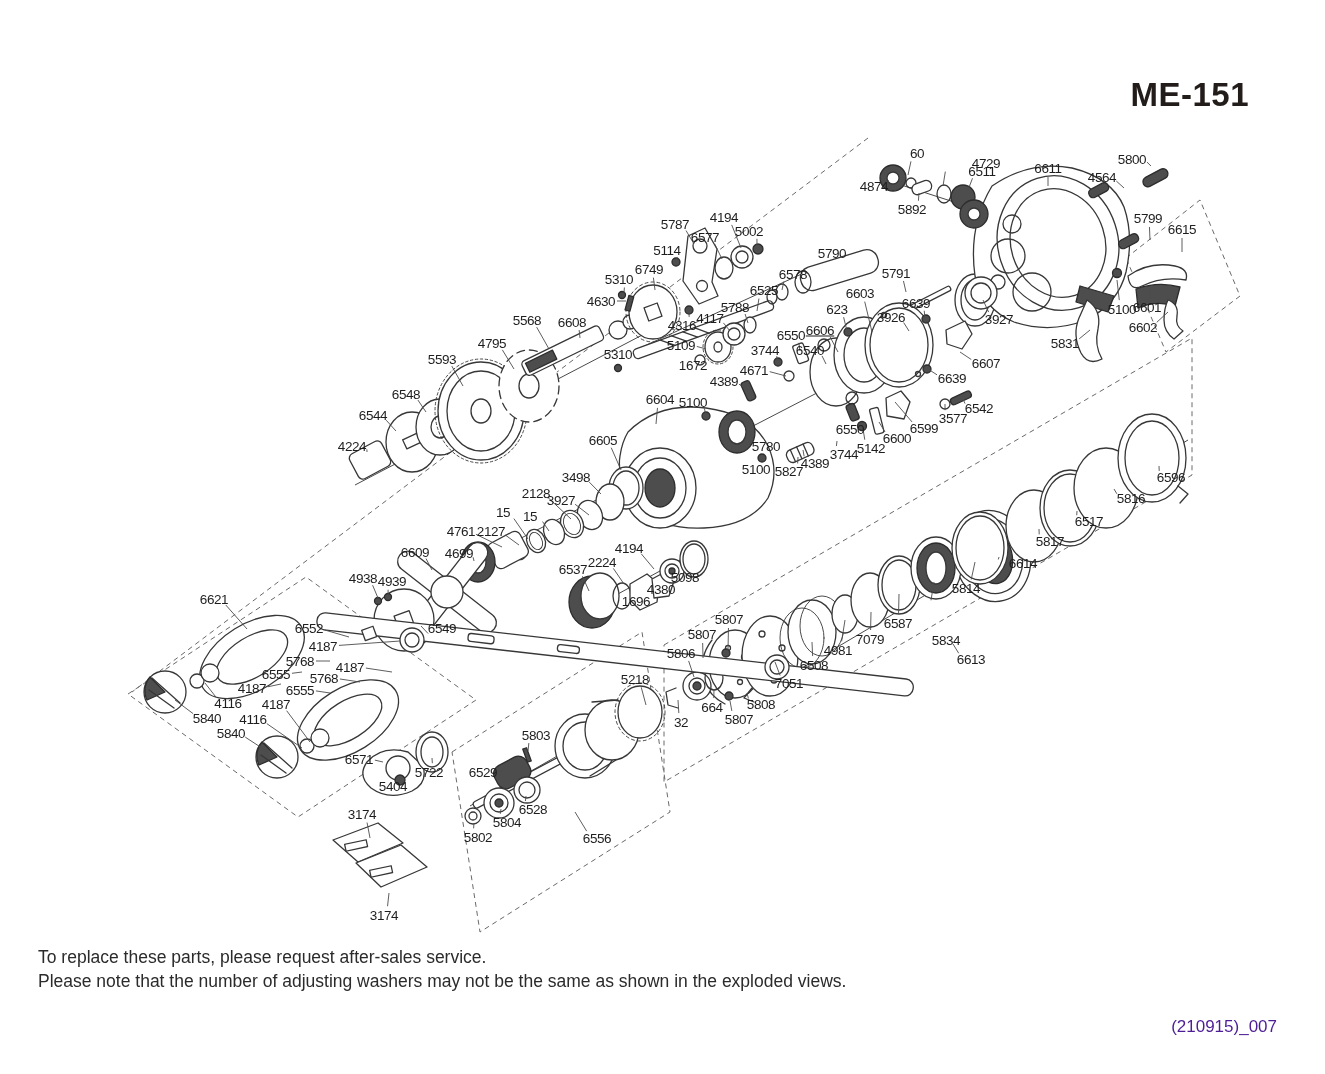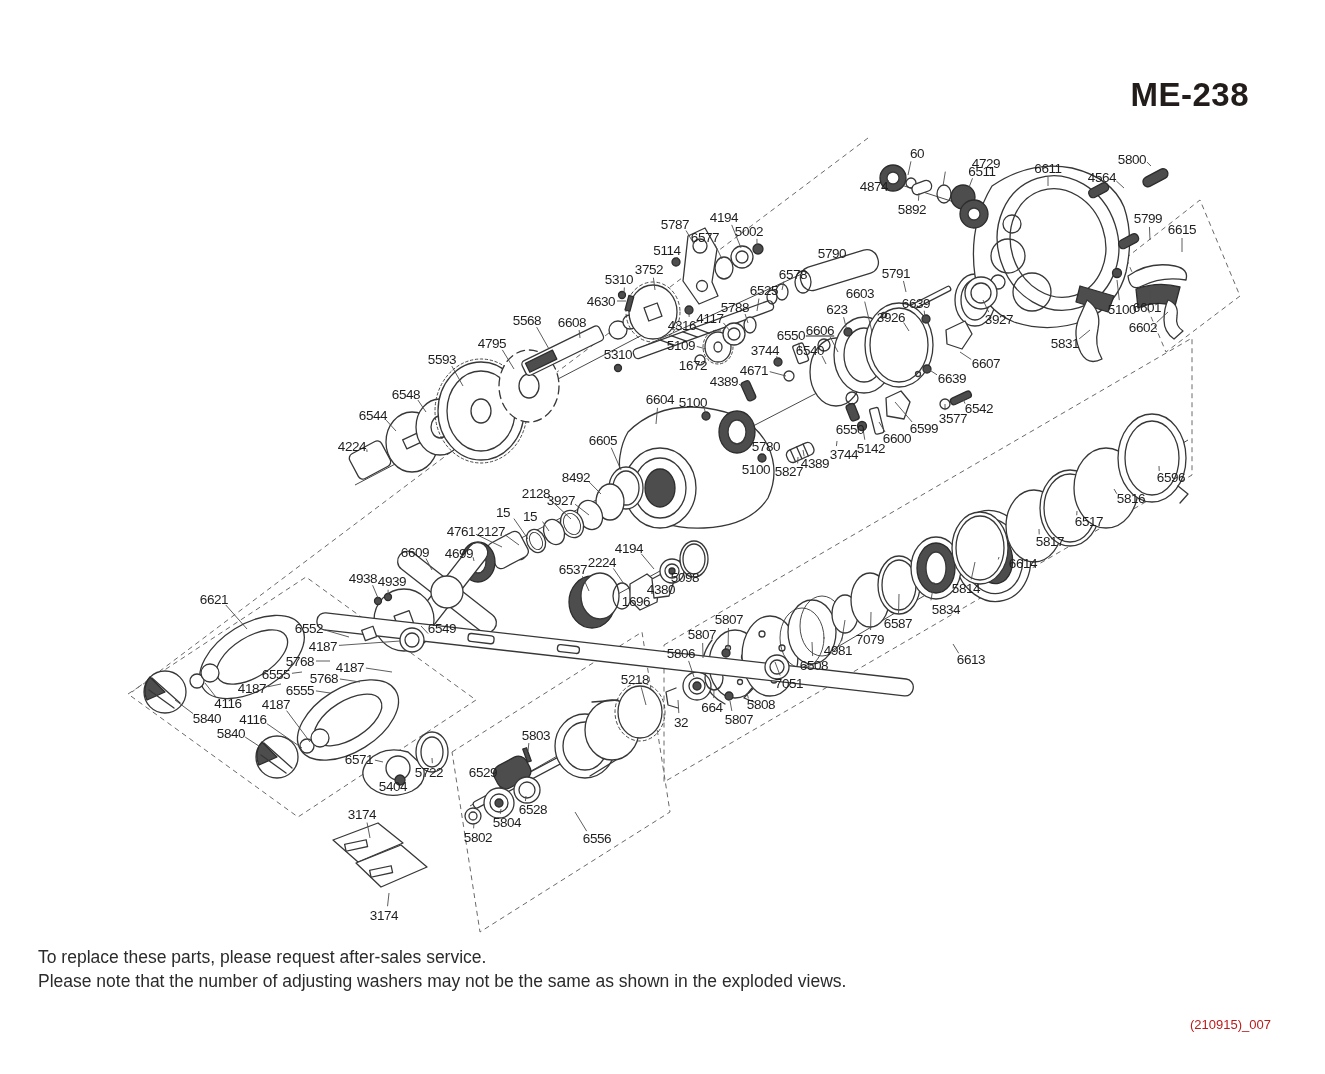--- a/index.html
+++ b/index.html
@@ -13,27 +13,27 @@
   .art .dash line,.art .dash polygon{fill:none;stroke:#6a6a6a;stroke-width:1;stroke-dasharray:5 4;}
   .art .axis line{stroke:#4a4a4a;stroke-width:1;}
   .art .p{fill:none;stroke:#373737;stroke-width:1.3;stroke-linecap:round;stroke-linejoin:round;}
   .art .wf{fill:#ffffff;}
   .art .dk{fill:#4d4d4d;stroke:#2c2c2c;}
   .art .th{stroke-width:.9;}
   #leaders line{stroke:#4c4c4c;stroke-width:.9;}
   #labels .part-label{position:absolute;transform:translate(-50%,-50%);
         font-size:13.5px;letter-spacing:-.4px;white-space:nowrap;color:#1e1e1e;}
   .notes{position:absolute;left:38px;top:946px;font-size:17.5px;line-height:23.8px;color:#2b2b2b;}
-  .doc-code{position:absolute;top:1017px;right:54px;font-size:13px;color:#b91c1c;}
+  .doc-code{position:absolute;top:1017px;right:48px;font-size:17px;color:#4c1d95;}
 </style>
 </head>
 <body>
 
 <div class="page">
-  <div class="title">ME-238</div>
+  <div class="title">ME-151</div>
 
   <div class="diagram">
 
     <svg class="art" width="1325" height="1074" viewBox="0 0 1325 1074">
       <g class="dash">
         <line x1="868" y1="138" x2="132" y2="692"></line>
         <polygon points="128,694 306,577 476,700 298,817"></polygon>
         <polygon points="452,752 642,632 670,812 480,932"></polygon>
         <polygon points="664,645 1192,338 1192,475 664,782"></polygon>
         <polygon points="1126,258 1200,200 1240,296 1166,352"></polygon>
@@ -495,21 +495,21 @@
         <span class="part-label" style="left: 1147px; top: 307px;">6601</span>
         <span class="part-label" style="left: 1143px; top: 327px;">6602</span>
         <span class="part-label" style="left: 1065px; top: 343px;">5831</span>
         <span class="part-label" style="left: 675px; top: 224px;">5787</span>
         <span class="part-label" style="left: 724px; top: 217px;">4194</span>
         <span class="part-label" style="left: 705px; top: 237px;">6577</span>
         <span class="part-label" style="left: 749px; top: 231px;">5002</span>
         <span class="part-label" style="left: 832px; top: 253px;">5790</span>
         <span class="part-label" style="left: 896px; top: 273px;">5791</span>
         <span class="part-label" style="left: 667px; top: 250px;">5114</span>
-        <span class="part-label" style="left: 649px; top: 269px;">3752</span>
+        <span class="part-label" style="left: 649px; top: 269px;">6749</span>
         <span class="part-label" style="left: 619px; top: 279px;">5310</span>
         <span class="part-label" style="left: 601px; top: 301px;">4630</span>
         <span class="part-label" style="left: 793px; top: 274px;">6578</span>
         <span class="part-label" style="left: 764px; top: 290px;">6525</span>
         <span class="part-label" style="left: 860px; top: 293px;">6603</span>
         <span class="part-label" style="left: 837px; top: 309px;">623</span>
         <span class="part-label" style="left: 891px; top: 317px;">3926</span>
         <span class="part-label" style="left: 999px; top: 319px;">3927</span>
         <span class="part-label" style="left: 916px; top: 303px;">6639</span>
         <span class="part-label" style="left: 572px; top: 322px;">6608</span>
@@ -540,21 +540,21 @@
         <span class="part-label" style="left: 660px; top: 399px;">6604</span>
         <span class="part-label" style="left: 693px; top: 402px;">5100</span>
         <span class="part-label" style="left: 603px; top: 440px;">6605</span>
         <span class="part-label" style="left: 766px; top: 446px;">5780</span>
         <span class="part-label" style="left: 756px; top: 469px;">5100</span>
         <span class="part-label" style="left: 789px; top: 471px;">5827</span>
         <span class="part-label" style="left: 815px; top: 463px;">4389</span>
         <span class="part-label" style="left: 844px; top: 454px;">3744</span>
         <span class="part-label" style="left: 871px; top: 448px;">5142</span>
         <span class="part-label" style="left: 850px; top: 429px;">6550</span>
-        <span class="part-label" style="left: 576px; top: 477px;">8492</span>
+        <span class="part-label" style="left: 576px; top: 477px;">3498</span>
         <span class="part-label" style="left: 536px; top: 493px;">2128</span>
         <span class="part-label" style="left: 561px; top: 500px;">3927</span>
         <span class="part-label" style="left: 503px; top: 512px;">15</span>
         <span class="part-label" style="left: 530px; top: 516px;">15</span>
         <span class="part-label" style="left: 491px; top: 531px;">2127</span>
         <span class="part-label" style="left: 461px; top: 531px;">4761</span>
         <span class="part-label" style="left: 459px; top: 553px;">4699</span>
         <span class="part-label" style="left: 415px; top: 552px;">6609</span>
         <span class="part-label" style="left: 363px; top: 578px;">4938</span>
         <span class="part-label" style="left: 392px; top: 581px;">4939</span>
@@ -564,21 +564,21 @@
         <span class="part-label" style="left: 629px; top: 548px;">4194</span>
         <span class="part-label" style="left: 685px; top: 577px;">5098</span>
         <span class="part-label" style="left: 661px; top: 589px;">4380</span>
         <span class="part-label" style="left: 636px; top: 601px;">1696</span>
         <span class="part-label" style="left: 1171px; top: 477px;">6596</span>
         <span class="part-label" style="left: 1131px; top: 498px;">5816</span>
         <span class="part-label" style="left: 1089px; top: 521px;">6517</span>
         <span class="part-label" style="left: 1050px; top: 541px;">5817</span>
         <span class="part-label" style="left: 1013px; top: 563px; padding-left: 20px;">6614</span>
         <span class="part-label" style="left: 966px; top: 588px;">5814</span>
-        <span class="part-label" style="left: 927px; top: 609px; padding-left: 38px;">5834</span>
+        <span class="part-label" style="left: 927px; top: 640px; padding-left: 38px;">5834</span>
         <span class="part-label" style="left: 898px; top: 623px;">6587</span>
         <span class="part-label" style="left: 870px; top: 639px;">7079</span>
         <span class="part-label" style="left: 838px; top: 650px;">4981</span>
         <span class="part-label" style="left: 814px; top: 665px; text-align: right;">6508</span>
         <span class="part-label" style="left: 789px; top: 683px;">7051</span>
         <span class="part-label" style="left: 971px; top: 659px;">6613</span>
         <span class="part-label" style="left: 729px; top: 619px;">5807</span>
         <span class="part-label" style="left: 702px; top: 634px;">5807</span>
         <span class="part-label" style="left: 681px; top: 653px;">5806</span>
         <span class="part-label" style="left: 635px; top: 679px;">5218</span>

